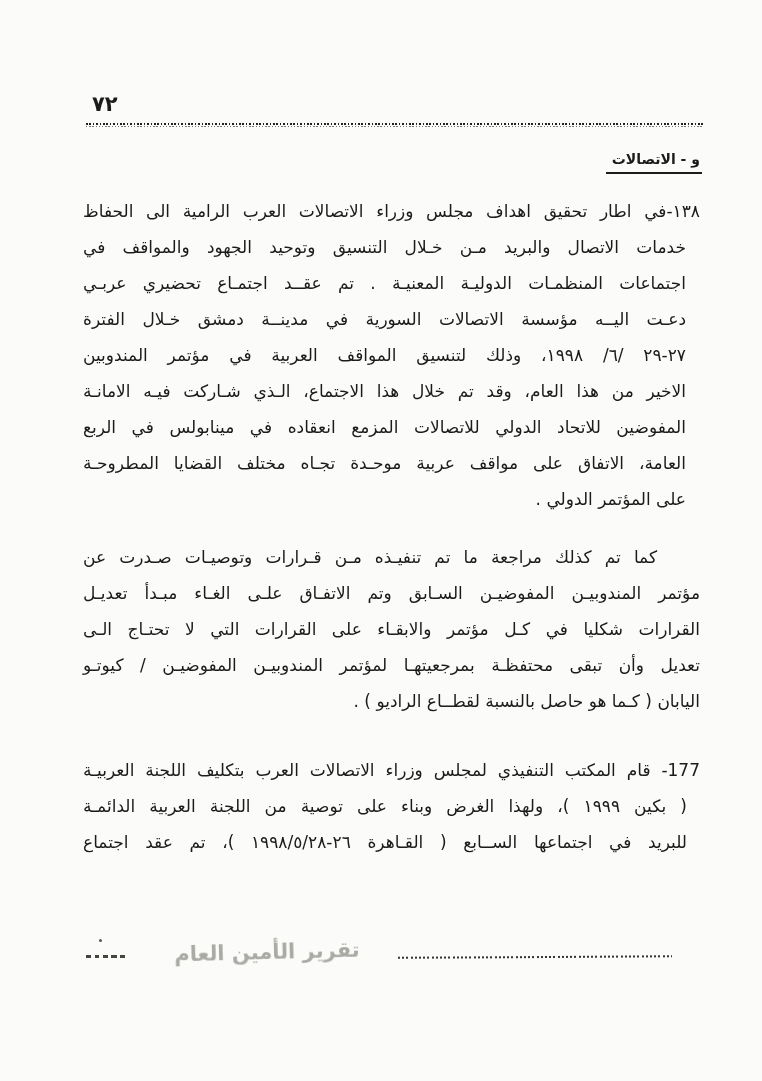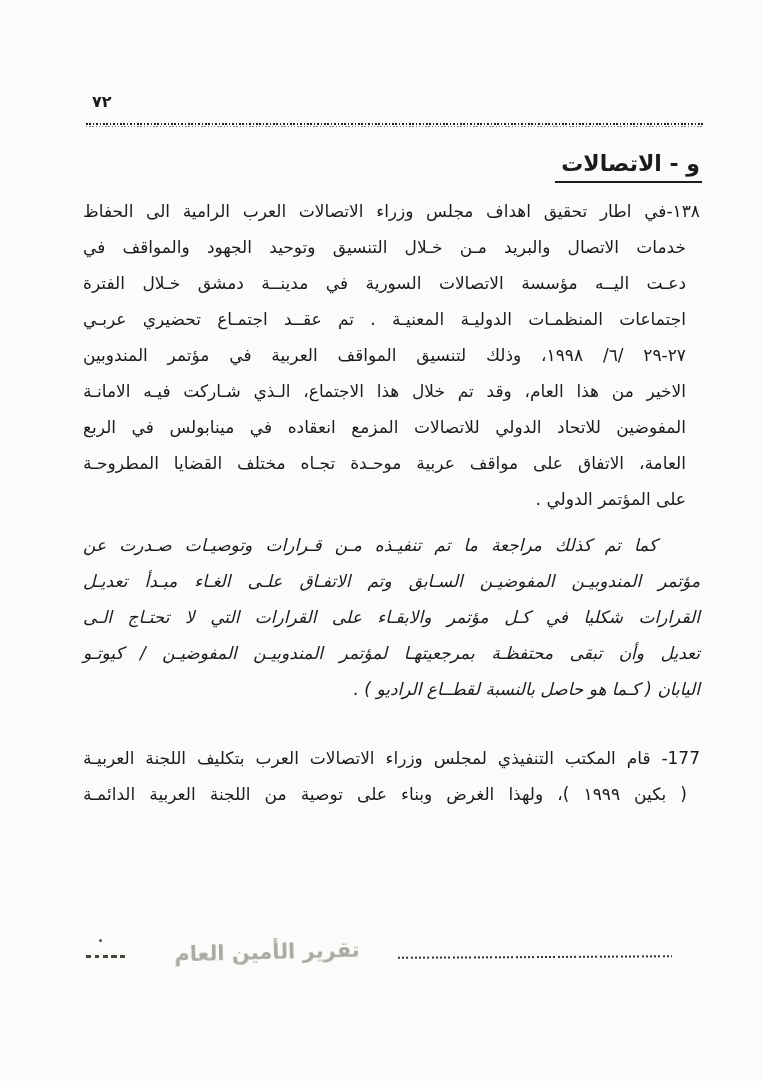--- a/index.html
+++ b/index.html
@@ -8,31 +8,31 @@
     background:#fbfbf9;
     font-family:"DejaVu Sans",sans-serif;
     color:#1b1b1b;
     overflow:hidden;
   }
   .page{position:relative;width:762px;height:1081px;background:#fbfbf9;}
 
   
   .pageno{
     position:absolute;top:92px;left:92px;
-    font-size:16px;font-weight:bold;letter-spacing:3px;
+    font-size:21px;font-weight:bold;letter-spacing:3px;
     direction:rtl;
   }
   .hrule{position:absolute;top:123px;left:86px;width:617px;}
   .hrule .l1{height:2px;background:repeating-linear-gradient(to right,#202020 0 1.6px,transparent 1.6px 3.4px);}
   .hrule .l2{margin-top:1px;height:1px;background:repeating-linear-gradient(to right,#7a7a76 0 1.4px,transparent 1.4px 3.2px);}
 
   .heading{
     position:absolute;top:151px;right:60px;
     direction:rtl;
-    font-size:22px;font-weight:bold;
+    font-size:14px;font-weight:bold;
     padding:0 2px 5px 6px;
     border-bottom:2px solid #1c1c1c;
   }
 
   
   .content{
     position:absolute;top:193px;right:62px;width:617px;
     direction:rtl;
     font-size:17px;
   }
@@ -41,21 +41,21 @@
     text-align:justify;
     -moz-text-align-last:justify;
     text-align-last:justify;
     white-space:normal;
   }
   .ln.lastline{
     -moz-text-align-last:right;
     text-align-last:right;
   }
   .p138 .cont{padding-right:14px;}
-  .p2{margin-top:10px;font-style:italic;}
+  .p2{margin-top:22px;}
   .p2 .first{padding-right:43px;}
   .p139{margin-top:33px;}
   .p139 .cont{padding-right:13px;}
 
   
   .f-dot{position:absolute;top:939px;left:99px;width:3px;height:3px;border-radius:50%;background:#565650;}
   .f-dashes{position:absolute;top:955px;left:86px;width:42px;height:2.5px;
     background:repeating-linear-gradient(to right,#45453f 0 5px,transparent 5px 8.5px);}
   .f-stamp{
     position:absolute;top:940px;left:138px;width:258px;
@@ -83,40 +83,41 @@
     <div class="l2"></div>
   </div>
 
   <div class="heading">و - الاتصالات</div>
 
   <div class="content">
 
     <div class="para p138">
       <div class="ln">١٣٨-في اطار تحقيق اهداف مجلس وزراء الاتصالات العرب الرامية  الى الحفاظ</div>
       <div class="ln cont">خدمات الاتصال والبريد مـن خـلال التنسيق وتوحيد الجهود والمواقف في</div>
+      <div class="ln cont">اجتماعات المنظمـات الدوليـة المعنيـة . تم عقــد اجتمـاع تحضيري عربـي</div>
       <div class="ln cont">دعـت اليــه مؤسسة الاتصالات  السورية في مدينــة دمشق خـلال الفترة</div>
-      <div class="ln cont">اجتماعات المنظمـات الدوليـة المعنيـة . تم عقــد اجتمـاع تحضيري عربـي</div>
       <div class="ln cont">٢٧-٢٩ /٦/ ١٩٩٨، وذلك لتنسيق  المواقف العربية في مؤتمر المندوبين</div>
       <div class="ln cont">الاخير من هذا العام، وقد تم خلال هذا الاجتماع، الـذي شـاركت فيـه الامانـة</div>
       <div class="ln cont">المفوضين للاتحاد الدولي للاتصالات المزمع انعقاده في مينابولس  في الربع</div>
       <div class="ln cont">العامة، الاتفاق على مواقف عربية موحـدة تجـاه مختلف القضايا المطروحـة</div>
       <div class="ln cont lastline">على المؤتمر الدولي .</div>
     </div>
 
     <div class="para p2">
       <div class="ln first">كما تم كذلك مراجعة ما تم تنفيـذه مـن قـرارات وتوصيـات صـدرت عن</div>
       <div class="ln">مؤتمر المندوبيـن المفوضيـن السـابق وتم الاتفـاق علـى الغـاء مبـدأ تعديـل</div>
       <div class="ln">القرارات شكليا في كـل مؤتمر والابقـاء على القرارات التي لا تحتـاج الـى</div>
       <div class="ln">تعديل وأن تبقى  محتفظـة بمرجعيتهـا لمؤتمر المندوبيـن المفوضيـن / كيوتـو</div>
       <div class="ln lastline">اليابان ( كـما هو حاصل بالنسبة لقطــاع الراديو ) .</div>
     </div>
 
     <div class="para p139">
       <div class="ln">177- قام المكتب التنفيذي لمجلس وزراء الاتصالات العرب بتكليف اللجنة العربيـة</div>
       <div class="ln cont">( بكين ١٩٩٩ )، ولهذا الغرض وبناء على توصية من اللجنة العربية الدائمـة</div>
+      <div class="ln cont">للبريد في اجتماعها الســابع ( القـاهرة ٢٦-٢٨/‏٥/‏١٩٩٨ )، تم عقد اجتماع</div>
     </div>
 
   </div>
 
   <div class="f-dot"></div>
   <div class="f-dashes"></div>
   <div class="f-stamp">تقرير الأمين العام</div>
   <div class="f-rule"></div>
 
 </div>

